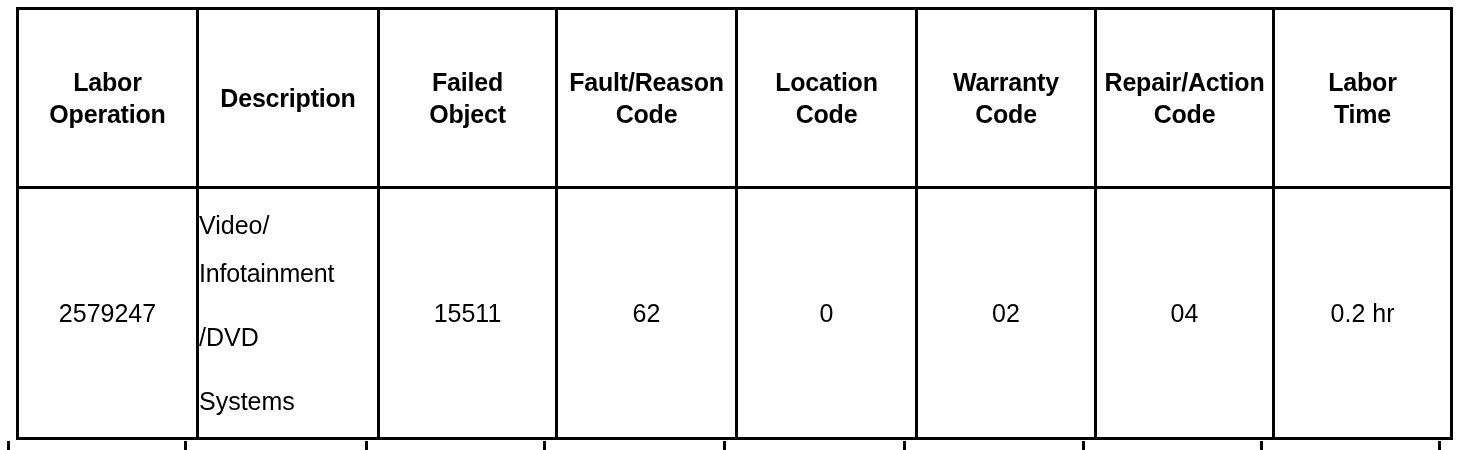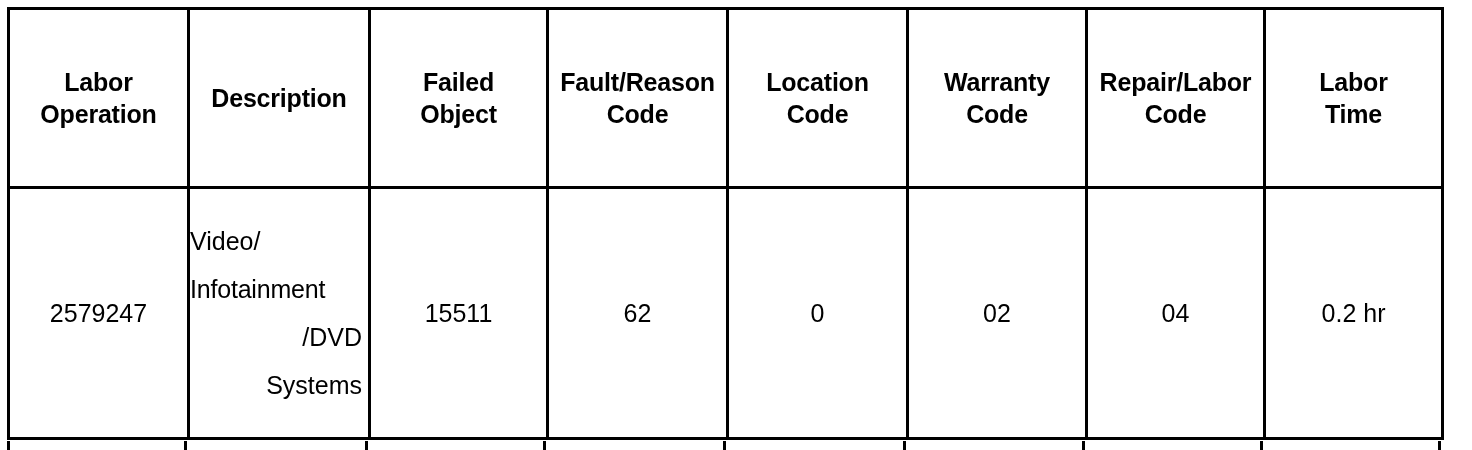--- a/index.html
+++ b/index.html
@@ -18,21 +18,21 @@
   .page {
     position: relative;
     width: 1472px;
     height: 450px;
     background: #ffffff;
   }
 
   
   .labor-table {
     position: absolute;
-    left: 7px;
+    left: 16px;
     top: 7px;
     width: 1434px;
     border-collapse: collapse;
     table-layout: fixed;
   }
 
   .labor-table td,
   .labor-table th {
     border: 3px solid #000000;
     padding: 0;
@@ -73,21 +73,21 @@
   .desc-lines {
     display: flex;
     flex-direction: column;
     justify-content: center;
     gap: 22px;
     font-size: 25px;
     line-height: 1.05;
   }
   .desc-line-left   { text-align: left; }
   .desc-line-wide   { text-align: left; letter-spacing: -0.2px; }
-  .desc-line-center { text-align: right; padding-right: 6px; }
+  .desc-line-center { text-align: left; padding-right: 6px; margin-top: 16px; }
 
   
   .next-row-sliver {
     position: absolute;
     left: 7px;
     top: 441px;
     width: 1434px;
     height: 9px;
   }
   .next-row-sliver .seg {
@@ -144,21 +144,21 @@
         </th>
         <th>
           <div>Location</div>
           <div>Code</div>
         </th>
         <th>
           <div>Warranty</div>
           <div>Code</div>
         </th>
         <th class="hdr-tight">
-          <div>Repair/Labor</div>
+          <div>Repair/Action</div>
           <div>Code</div>
         </th>
         <th>
           <div>Labor</div>
           <div>Time</div>
         </th>
       </tr>
     </thead>
 
     <tbody>

